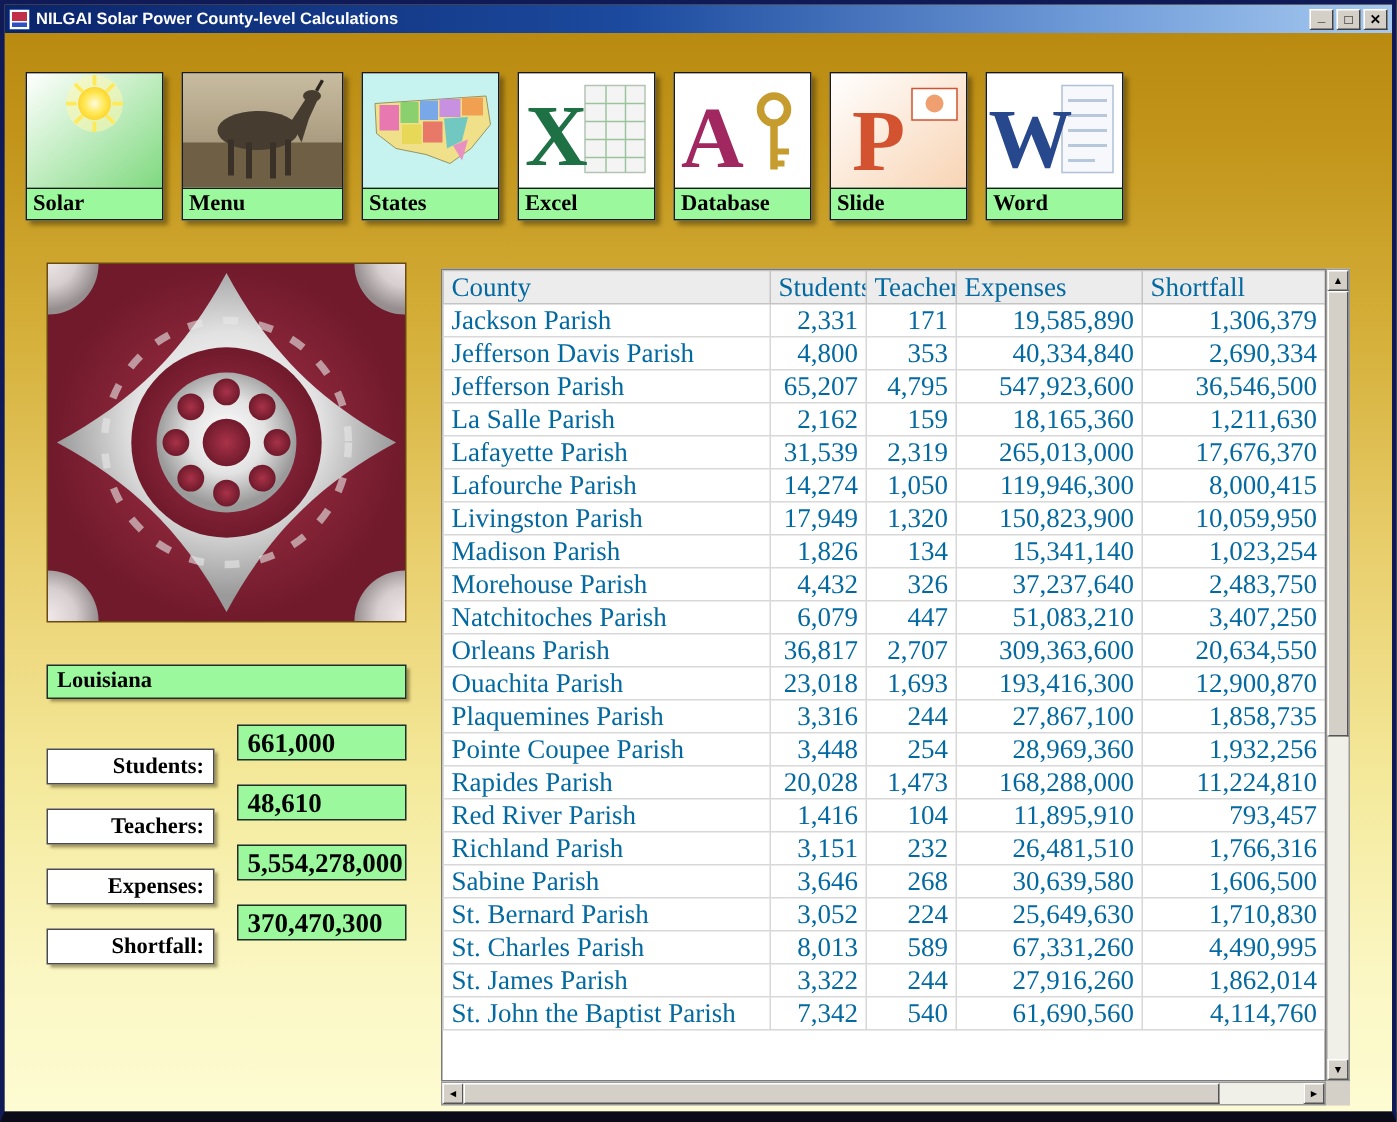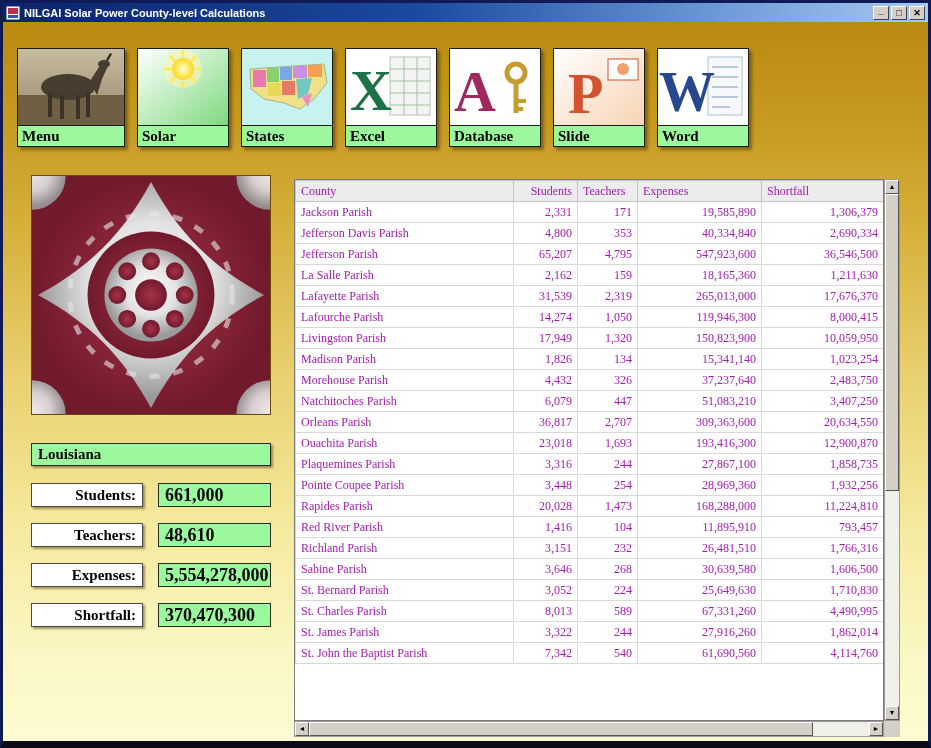--- a/index.html
+++ b/index.html
@@ -56,37 +56,37 @@
     box-shadow: 2px 2px 2px rgba(70, 55, 10, 0.5);
     display: flex; align-items: center; padding-left: 6px;
     font-weight: bold; font-size: 15px; color: #000;
   }
 
   .field-label {
     position: absolute; left: 28px; width: 112px; height: 24px;
     background: #fff; border: 1px solid #4a4a4a;
     box-shadow: 2px 2px 2px rgba(70, 55, 10, 0.5);
     display: flex; align-items: center; justify-content: flex-end; padding-right: 6px;
-    font-weight: bold; font-size: 15px; color: #000;
+    font-weight: bold; font-size: 15px; color: #000; margin-top: 16px;
   }
   .field-value {
     position: absolute; left: 155px; width: 113px; height: 24px;
     background: #9cf89c; border: 1px solid #2a2a2a;
     display: flex; align-items: center; padding-left: 6px;
     font-weight: bold; font-size: 18px; color: #050505;
   }
 
   
   .table-wrap { position: absolute; left: 291px; top: 176px; width: 606px; height: 558px; }
   .grid {
     position: absolute; left: 0; top: 0; width: 590px; height: 542px;
     background: #fff; border: 1px solid #7a7a7a; overflow: hidden;
   }
   table.county { border-collapse: collapse; table-layout: fixed; width: 588px;
-                 font-size: 12px; color: #a21caf; }
+                 font-size: 18px; color: #0369a1; }
   table.county th {
     background: #ececec; border: 1px solid #c4c4c4; height: 21px;
     font-weight: normal; text-align: left; padding: 0 5px; white-space: nowrap; overflow: hidden;
   }
   table.county th.num { text-align: right; }
   table.county td {
     border: 1px solid #d8d8d8; height: 21px; padding: 0 5px;
     white-space: nowrap; overflow: hidden; background: #fff;
   }
   td.c-num { text-align: right; }
@@ -140,42 +140,20 @@
       </span>
     <span class="win-btn">
         <span>□</span>
       </span>
     <span class="win-btn">
         <span>✕</span>
       </span>
   </div>
 
   <div class="toolbar">
-
-    <div class="tool-button">
-      <svg class="tool-img wide" viewBox="0 0 106 76">
-        <defs>
-            <linearGradient id="sky" x1="0" y1="0" x2="0" y2="1">
-          <stop offset="0" stop-color="#c8bca0"></stop>
-              <stop offset="1" stop-color="#96876a"></stop>
-            </linearGradient>
-          </defs>
-        <rect width="106" height="76" fill="url(#sky)"></rect>
-        <rect y="46" width="106" height="30" fill="#6e5f45"></rect>
-        <ellipse cx="50" cy="38" rx="27" ry="13" fill="#463c30"></ellipse>
-        <path d="M72,32 L83,15 L90,17 L84,30 L79,46 Z" fill="#463c30"></path>
-        <ellipse cx="86" cy="15" rx="6" ry="4" fill="#463c30"></ellipse>
-        <path d="M88,11 L92,4 L94,5 L90,12 Z" fill="#2e2620"></path>
-        <rect x="30" y="44" width="4" height="24" fill="#3a3228"></rect>
-        <rect x="42" y="46" width="4" height="24" fill="#3a3228"></rect>
-        <rect x="58" y="46" width="4" height="24" fill="#3a3228"></rect>
-        <rect x="68" y="44" width="4" height="24" fill="#3a3228"></rect>
-      </svg>
-      <div class="tool-label">Menu</div>
-    </div>
 
     <div class="tool-button">
       <svg class="tool-img" viewBox="0 0 90 76">
         <defs>
           <linearGradient id="solbg" x1="0" y1="0" x2="1" y2="1">
             <stop offset="0" stop-color="#ffffff"></stop>
               <stop offset="1" stop-color="#7fd97f"></stop>
             </linearGradient>
           <radialGradient id="sun">
               <stop offset="0" stop-color="#fffbe0"></stop>
@@ -191,20 +169,42 @@
           <line x1="26" y1="20" x2="33" y2="20"></line>
             <line x1="57" y1="20" x2="64" y2="20"></line>
           <line x1="32" y1="7" x2="37" y2="12"></line>
             <line x1="53" y1="28" x2="58" y2="33"></line>
           <line x1="58" y1="7" x2="53" y2="12"></line>
             <line x1="37" y1="28" x2="32" y2="33"></line>
         </g>
         <circle cx="45" cy="20" r="11" fill="url(#sun)"></circle>
       </svg>
       <div class="tool-label">Solar</div>
+    </div>
+
+    <div class="tool-button">
+      <svg class="tool-img wide" viewBox="0 0 106 76">
+        <defs>
+            <linearGradient id="sky" x1="0" y1="0" x2="0" y2="1">
+          <stop offset="0" stop-color="#c8bca0"></stop>
+              <stop offset="1" stop-color="#96876a"></stop>
+            </linearGradient>
+          </defs>
+        <rect width="106" height="76" fill="url(#sky)"></rect>
+        <rect y="46" width="106" height="30" fill="#6e5f45"></rect>
+        <ellipse cx="50" cy="38" rx="27" ry="13" fill="#463c30"></ellipse>
+        <path d="M72,32 L83,15 L90,17 L84,30 L79,46 Z" fill="#463c30"></path>
+        <ellipse cx="86" cy="15" rx="6" ry="4" fill="#463c30"></ellipse>
+        <path d="M88,11 L92,4 L94,5 L90,12 Z" fill="#2e2620"></path>
+        <rect x="30" y="44" width="4" height="24" fill="#3a3228"></rect>
+        <rect x="42" y="46" width="4" height="24" fill="#3a3228"></rect>
+        <rect x="58" y="46" width="4" height="24" fill="#3a3228"></rect>
+        <rect x="68" y="44" width="4" height="24" fill="#3a3228"></rect>
+      </svg>
+      <div class="tool-label">Menu</div>
     </div>
 
     <div class="tool-button">
       <svg class="tool-img" viewBox="0 0 90 76">
         <rect width="90" height="76" fill="#c6f2f0"></rect>
         <path d="M8,20 L82,15 L85,34 L72,50 L58,60 L42,54 L22,50 L9,40 Z" fill="#f0e08a" stroke="#8a8a5a" stroke-width="0.6"></path>
         <rect x="11" y="21" width="13" height="17" fill="#e878b0"></rect>
         <rect x="25" y="19" width="12" height="14" fill="#8ad06e"></rect>
         <rect x="38" y="18" width="12" height="13" fill="#78a8e8"></rect>
         <rect x="51" y="17" width="14" height="12" fill="#c890e0"></rect>

